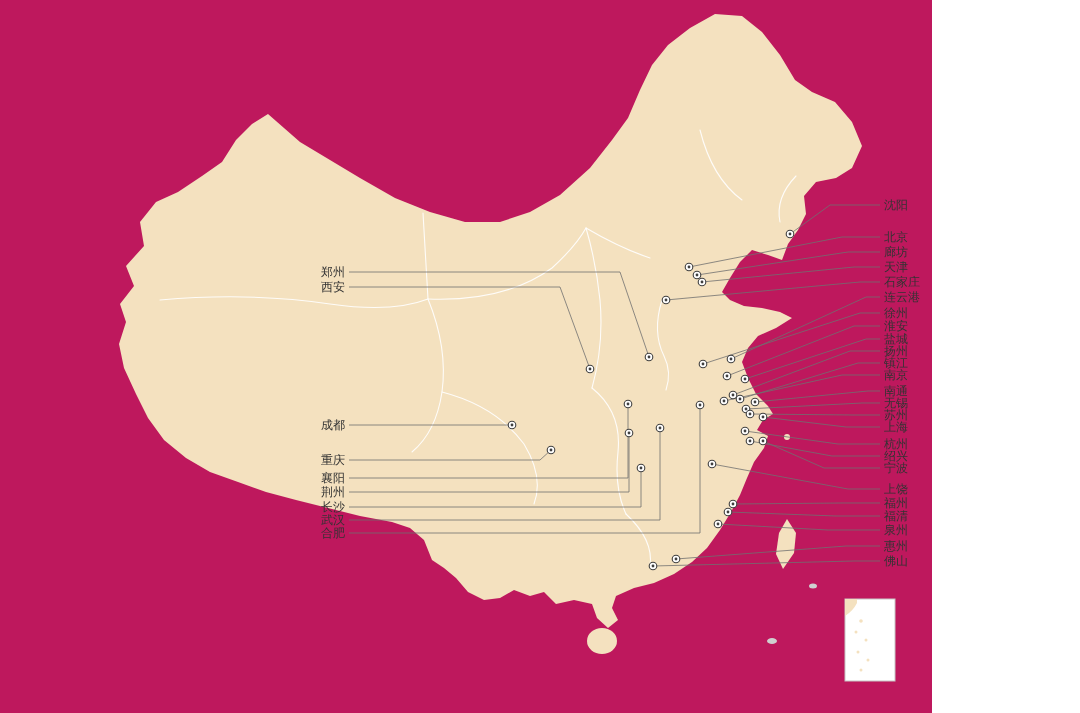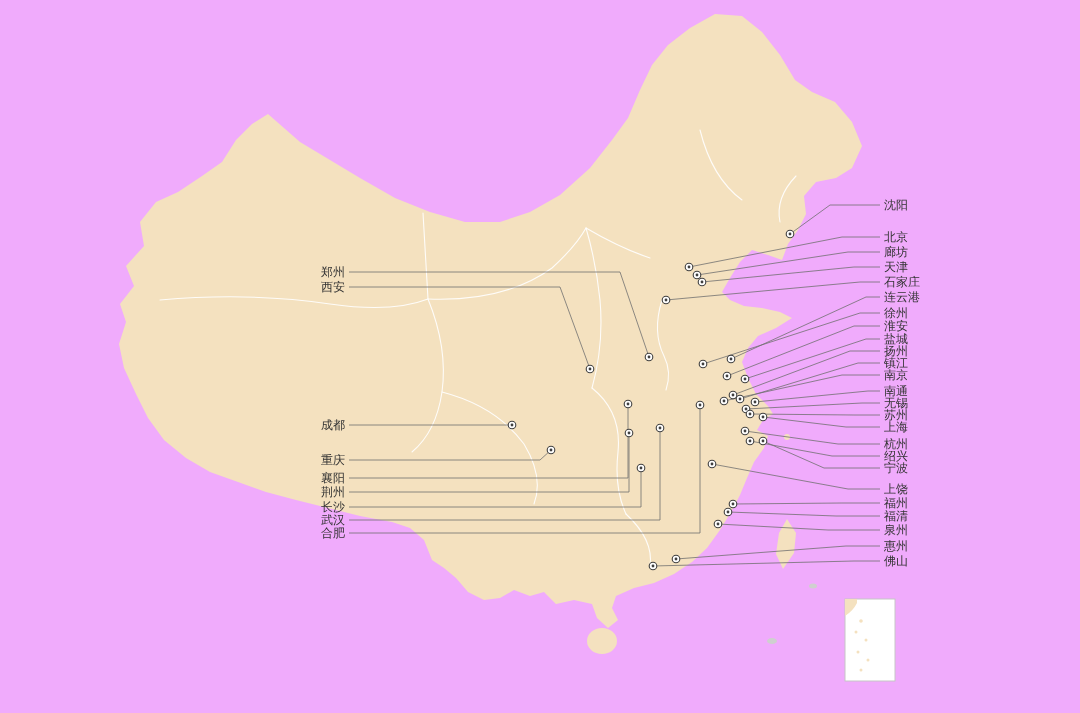--- a/index.html
+++ b/index.html
@@ -1,19 +1,19 @@
 <!DOCTYPE html>
 <html style="--land: #f4e1bf; --province: #ffffff; --line: #707070; --marker: #3f3f3f; --label: #333333; --islandgray: #cfcfcf; --insetborder: #c6c6c6;"><head>
 <meta charset="utf-8">
 <style>
   html,body{margin:0;padding:0;background:#ffffff;}
   .stage{
     position:relative;
-    width:1080px;height:713px;
-    background:#f0abfc;
+    width:932px;height:713px;
+    background:#be185d;
     overflow:hidden;
     font-family:"DejaVu Sans","Liberation Sans",sans-serif;
   }
   svg{display:block;}
   .land{fill:var(--land,#f4e1bf);stroke:none;}
   .province{fill:none;stroke:var(--province,#ffffff);stroke-width:1.1;opacity:.9;stroke-linecap:round;}
   .leader{fill:none;stroke:var(--line,#707070);stroke-width:.8;}
   .marker-ring{fill:#ffffff;stroke:var(--marker,#3f3f3f);stroke-width:1.1;}
   .marker-dot{fill:var(--marker,#3f3f3f);stroke:none;}
   .city-label{fill:var(--label,#333333);font-size:12px;font-family:"DejaVu Sans","Liberation Sans",sans-serif;}

